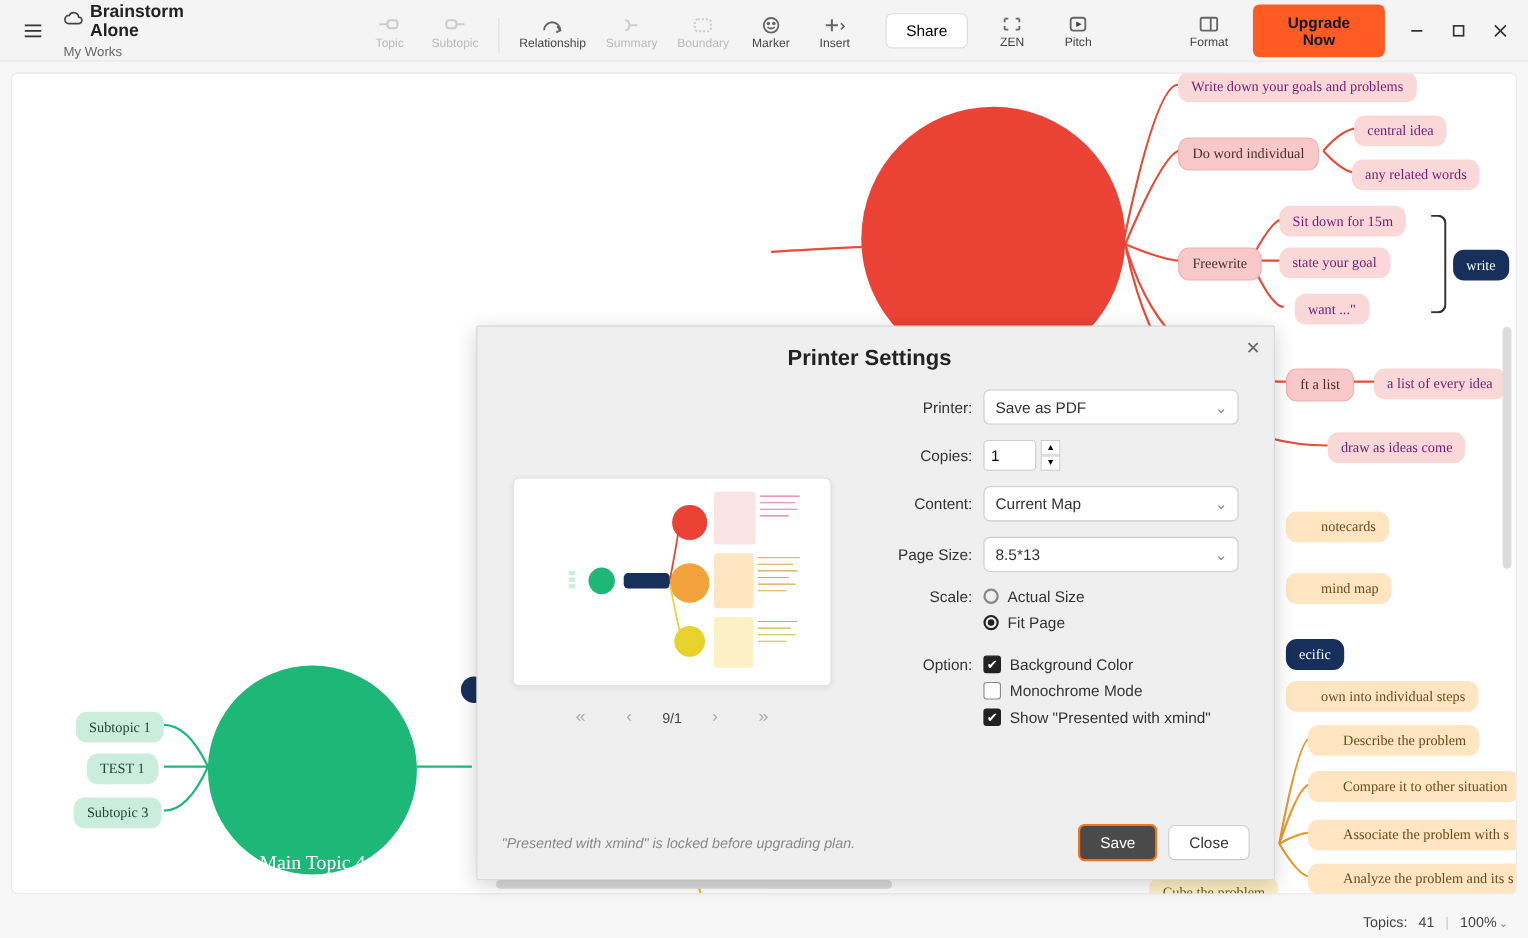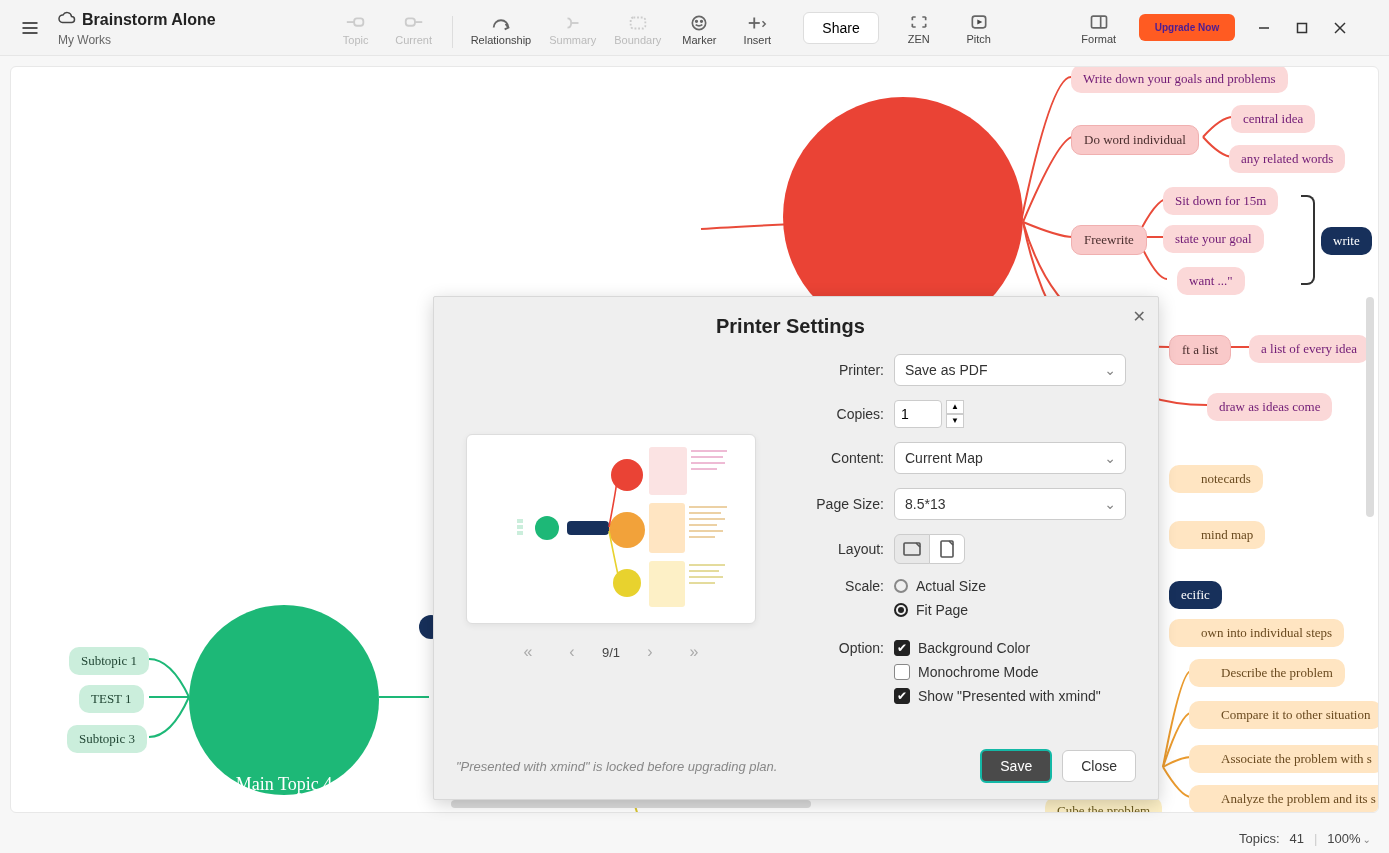--- a/index.html
+++ b/index.html
@@ -12,21 +12,21 @@
   .title{font-weight:600;font-size:16px;color:#222; display:flex; align-items:center; gap:6px;}
   .subtitle{font-size:12px;color:#666;margin-top:2px;}
   .tools{display:flex;gap:18px;margin-left:auto;margin-right:10px;align-items:flex-start;padding-top:4px;}
   .tool{display:flex;flex-direction:column;align-items:center;font-size:11px;color:#666;cursor:pointer;min-width:40px;}
   .tool.disabled{color:#bbb;cursor:default;}
   .tool .ticon{height:22px;display:flex;align-items:center;justify-content:center;}
   .tool .ticon svg{stroke:#666;}
   .tool.disabled .ticon svg{stroke:#ccc;}
   .divider{width:1px;height:32px;background:#ddd;margin-top:4px;}
   .share-btn{background:#fff;border:1px solid #ddd;border-radius:6px;padding:7px 18px;font-size:14px;cursor:pointer;}
-  .upgrade-btn{background:#ff5b22;color:#4c1d95;border:none;border-radius:6px;padding:8px 16px;font-size:10px;font-weight:600;cursor:pointer;}
+  .upgrade-btn{background:#ff5b22;color:#0f172a;border:none;border-radius:6px;padding:8px 16px;font-size:14px;font-weight:600;cursor:pointer;}
   .rgroup{display:flex;gap:20px;align-items:center;margin-left:16px;}
   .winctl{display:flex;gap:24px;margin-left:22px;margin-right:10px;}
   .winctl span{width:14px;height:14px;color:#333;cursor:pointer;display:flex;align-items:center;justify-content:center;}
   
   .canvas-wrap{position:relative;padding:10px;height:calc(100% - 56px - 30px);}
   .canvas{background:#fff;width:100%;height:100%;border:1px solid #e8e8e8;border-radius:6px;position:relative;overflow:hidden;}
   .scrollbar-v{position:absolute;right:4px;top:230px;width:8px;height:220px;background:#dcdcdc;border-radius:4px;}
   .scrollbar-h{position:absolute;bottom:4px;left:440px;height:8px;width:360px;background:#dcdcdc;border-radius:4px;}
   
   .mm{position:absolute;font-family:"Comic Sans MS",cursive;font-size:13px;}
@@ -63,21 +63,21 @@
   .layout-btn:last-of-type{border-radius:0 6px 6px 0;margin-left:-1px;}
   .radio-row{display:flex;align-items:center;gap:8px;margin-bottom:8px;margin-left:0;}
   .radio{width:14px;height:14px;border:2px solid #888;border-radius:50%;display:inline-block;position:relative;}
   .radio.checked{border-color:#222;}
   .radio.checked::after{content:"";position:absolute;inset:2px;background:#222;border-radius:50%;}
   .check{width:16px;height:16px;border:1px solid #888;border-radius:3px;display:inline-flex;align-items:center;justify-content:center;background:#fff;font-size:12px;color:#fff;}
   .check.on{background:#222;border-color:#222;}
   .modal-footer{display:flex;align-items:center;margin-top:auto;}
   .locknote{font-size:13px;color:#888;font-style:italic;}
   .btn{padding:7px 18px;border-radius:6px;font-size:14px;cursor:pointer;}
-  .btn-save{background:#4a4a4a;color:#fff;border:2px solid #14b8a6;margin-left:auto;}
+  .btn-save{background:#4a4a4a;color:#fff;border:2px solid #f97316;margin-left:auto;}
   .btn-close{background:#fff;color:#333;border:1px solid #ccc;margin-left:10px;}
   
   .status{height:30px;display:flex;align-items:center;justify-content:flex-end;padding:0 18px;font-size:13px;color:#444;gap:10px;}
   .status .sep{color:#ccc;}
   .status .chev{color:#888;font-size:10px;margin-left:2px;}
 </style>
 </head>
 <body>
 
 <div class="topbar">
@@ -108,21 +108,21 @@
         </div>
       <span>Topic</span>
     </div>
     <div class="tool disabled">
       <div class="ticon">
           <svg width="22" height="18" viewBox="0 0 24 18" fill="none" stroke-width="2">
             <rect x="3" y="4" width="10" height="8" rx="3"></rect>
             <line x1="13" y1="8" x2="21" y2="8"></line>
           </svg>
         </div>
-      <span>Current</span>
+      <span>Subtopic</span>
     </div>
     <div class="divider"></div>
     <div class="tool">
       <div class="ticon">
           <svg width="22" height="18" viewBox="0 0 24 18" fill="none" stroke="#444" stroke-width="2">
             <path d="M4 14 A8 8 0 0 1 20 14"></path>
             <polyline points="17,10 20,14 16,16" fill="none"></polyline>
           </svg>
         </div>
       <span style="color:#444">Relationship</span>
@@ -371,37 +371,20 @@
             <span class="caret">⌄</span>
           </div>
         </div>
         <div class="frow">
           <div class="flabel">Page Size:</div>
           <div class="fsel">
             <div class="pseudo" style="display:flex;align-items:center">8.5*13</div>
             <span class="caret">⌄</span>
           </div>
         </div>
-        <div class="frow">
-          <div class="flabel">Layout:</div>
-          <div style="display:flex">
-            <div class="layout-btn active">
-              <svg width="18" height="14" viewBox="0 0 18 14" fill="none" stroke="#555" stroke-width="1.6">
-                  <rect x="1" y="1" width="16" height="12" rx="1"></rect>
-                  <path d="M13 1 l4 4"></path>
-                </svg>
-            </div>
-            <div class="layout-btn">
-              <svg width="14" height="18" viewBox="0 0 14 18" fill="none" stroke="#555" stroke-width="1.6">
-                  <rect x="1" y="1" width="12" height="16" rx="1"></rect>
-                  <path d="M9 1 l4 4"></path>
-                </svg>
-            </div>
-          </div>
-        </div>
         <div class="frow" style="align-items:flex-start">
           <div class="flabel">Scale:</div>
           <div>
             <div class="radio-row">
               <span class="radio"></span>
               <span>Actual Size</span>
             </div>
             <div class="radio-row">
               <span class="radio checked"></span>
               <span>Fit Page</span>

